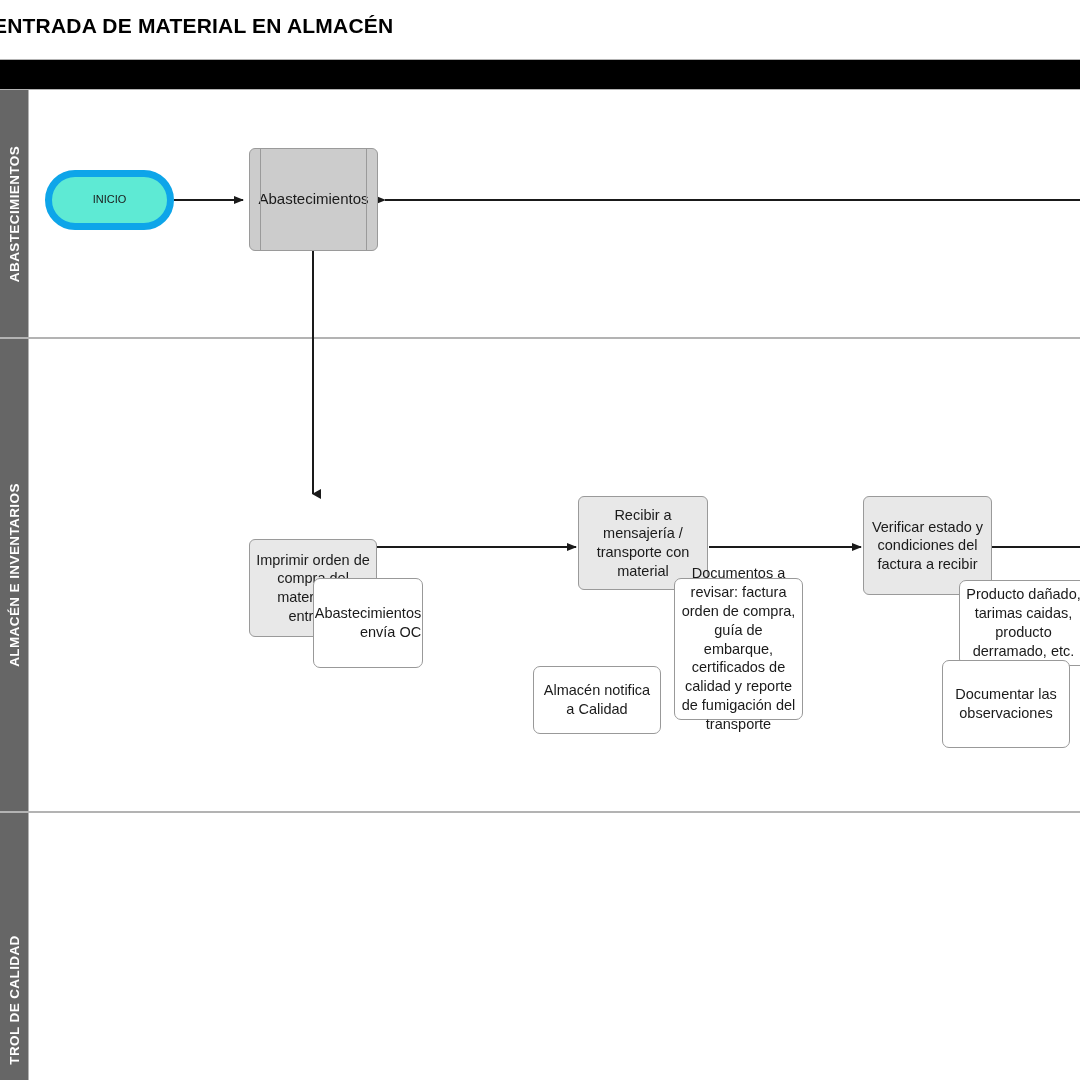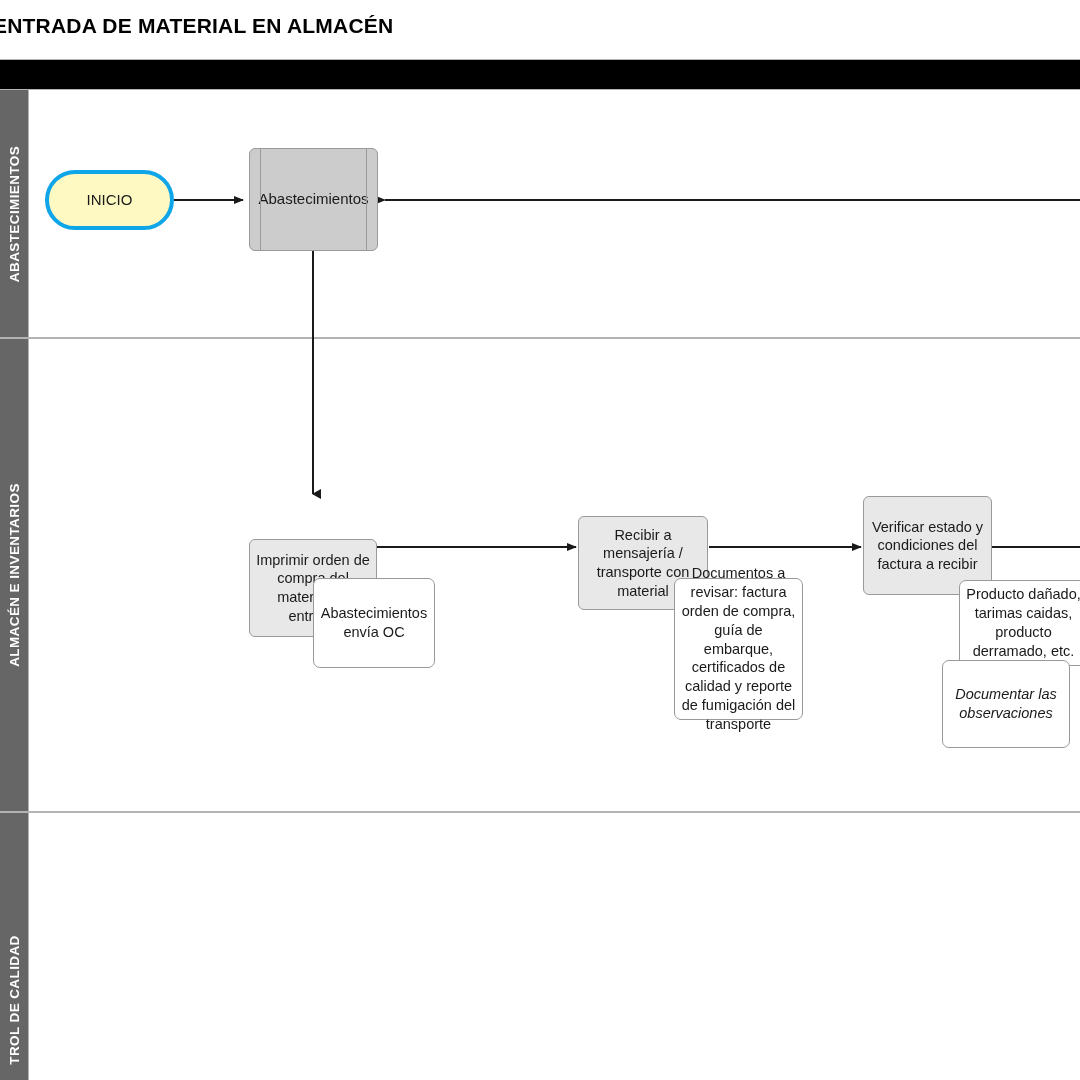--- a/index.html
+++ b/index.html
@@ -105,28 +105,28 @@
     top: 0;
     width: 1080px;
     height: 1080px;
     pointer-events: none;
   }
   .shapes > * { pointer-events: auto; }
 
   
   .node-terminal {
     position: absolute;
-    background: #fef9c3;
-    border: 4px solid #0ea5e9;
+    background: #5eead4;
+    border: 7px solid #0ea5e9;
     border-radius: 36px;
     display: flex;
     align-items: center;
     justify-content: center;
     text-align: center;
-    font-size: 15px;
+    font-size: 11px;
     color: #1a1a1a;
     box-sizing: border-box;
     line-height: 1.25;
   }
 
   
   .node-process {
     position: absolute;
     background: #e8e8e8;
     border: 1px solid #9a9a9a;
@@ -262,29 +262,30 @@
   </svg>
 
   <div class="shapes">
 
     <div class="node-terminal" style="left:45px; top:170px; width:129px; height:60px;">INICIO</div>
 
     <div class="node-subprocess" style="left:249px; top:148px; width:129px; height:103px;">Abastecimientos</div>
 
     <div class="node-process" style="left:249px; top:496px; width:128px; height:98px;margin-top:43px;">Imprimir orden de compra del material de entrada</div>
 
-    <div class="node-note" style="left:313px; top:578px; width:122px; height:90px;">Abastecimientos envía OC</div>
-
-    <div class="node-process" style="left:578px; top:496px; width:130px; height:94px;margin-top:20px;">Recibir a mensajería / transporte con material</div>
-
-
+    <div class="node-note" style="left:313px; top:578px; width:110px; height:90px;text-align:right;">Abastecimientos envía OC</div>
+
+    <div class="node-process" style="left:578px; top:496px; width:130px; height:94px;">Recibir a mensajería / transporte con material</div>
+
+
+    <div class="node-note" style="left:533px; top:666px; width:128px; height:68px;">Almacén notifica a Calidad</div>
 
     <div class="node-note" style="left:674px; top:578px; width:129px; height:142px;">Documentos a revisar: factura orden de compra, guía de embarque, certificados de calidad y reporte de fumigación del transporte</div>
 
     <div class="node-process" style="left:863px; top:496px; width:129px; height:99px;">Verificar estado y condiciones del factura a recibir</div>
 
     <div class="node-note" style="left:911px; top:580px; width:129px; height:86px;margin-left:48px;">Producto dañado, tarimas caidas, producto derramado, etc.</div>
 
-    <div class="node-note" style="left:942px; top:660px; width:128px; height:88px;font-style:italic;">Documentar las observaciones</div>
+    <div class="node-note" style="left:942px; top:660px; width:128px; height:88px;">Documentar las observaciones</div>
 
   </div>
 
 </div>
 
 </body></html>

